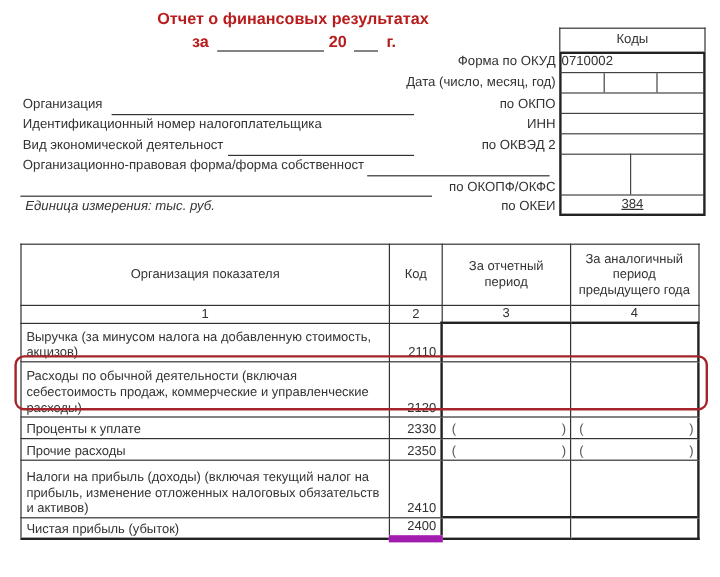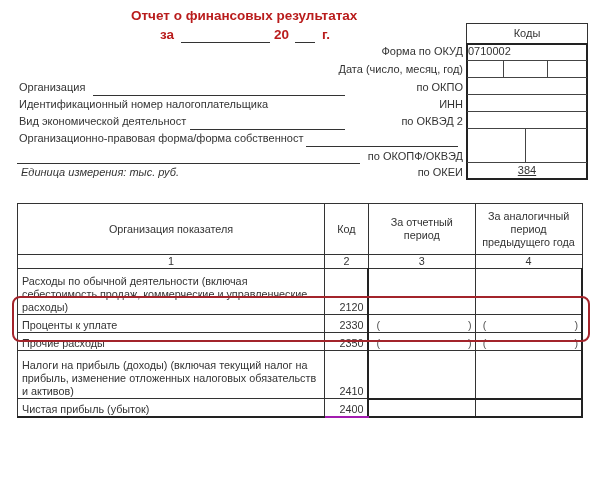--- a/index.html
+++ b/index.html
@@ -28,21 +28,21 @@
 <div class="abs uline" style="left:181px;top:28px;width:89px;height:14px;"></div>
 <div class="abs title" style="left:274px;top:27px;">20</div>
 <div class="abs uline" style="left:295px;top:28px;width:20px;height:14px;"></div>
 <div class="abs title" style="left:322px;top:27px;">г.</div>
 
 <div class="abs lbl" style="right:137px;top:45px;">Форма по ОКУД</div>
 <div class="abs lbl" style="right:137px;top:63px;">Дата (число, месяц, год)</div>
 <div class="abs lbl" style="right:137px;top:81px;">по ОКПО</div>
 <div class="abs lbl" style="right:137px;top:98px;">ИНН</div>
 <div class="abs lbl" style="right:137px;top:115px;">по ОКВЭД 2</div>
-<div class="abs lbl" style="right:137px;top:150px;">по ОКОПФ/ОКВЭД</div>
+<div class="abs lbl" style="right:137px;top:150px;">по ОКОПФ/ОКФС</div>
 <div class="abs lbl" style="right:137px;top:166px;">по ОКЕИ</div>
 
 <div class="abs lbl" style="left:19px;top:81px;">Организация</div>
 <div class="abs uline" style="left:93px;top:82px;width:252px;height:13px;"></div>
 <div class="abs lbl" style="left:19px;top:98px;">Идентификационный номер налогоплательщика</div>
 <div class="abs lbl" style="left:19px;top:115px;">Вид экономической деятельност</div>
 <div class="abs uline" style="left:190px;top:116px;width:155px;height:13px;"></div>
 <div class="abs lbl" style="left:19px;top:132px;">Организационно-правовая форма/форма собственност</div>
 <div class="abs uline" style="left:306px;top:133px;width:152px;height:13px;"></div>
 <div class="abs uline" style="left:17px;top:150px;width:343px;height:13px;"></div>
@@ -89,20 +89,26 @@
       <div>период</div>
       <div>предыдущего года</div>
     </td>
   </tr>
   <tr style="height:11px;">
     <td class="c">1</td>
     <td class="c">2</td>
     <td class="c">3</td>
     <td class="c">4</td>
   </tr>
+  <tr class="thick-top" style="height:32px;">
+    <td>Выручка (за минусом налога на добавленную стоимость, акцизов)</td>
+    <td class="code">2110</td>
+    <td class="val"></td>
+    <td class="val4"></td>
+  </tr>
   <tr style="height:46px;">
     <td>Расходы по обычной деятельности (включая себестоимость продаж, коммерческие и управленческие расходы)</td>
     <td class="code">2120</td>
     <td class="val"></td>
     <td class="val4"></td>
   </tr>
   <tr style="height:18px;">
     <td>Проценты к уплате</td>
     <td class="code">2330</td>
     <td class="val">
@@ -135,20 +141,20 @@
         </td>
   </tr>
   <tr style="height:48px;">
     <td>Налоги на прибыль (доходы) (включая текущий налог на прибыль, изменение отложенных налоговых обязательств и активов)</td>
     <td class="code">2410</td>
     <td class="val"></td>
     <td class="val4"></td>
   </tr>
   <tr class="thick-top" style="height:18px;">
     <td style="border-bottom:2px solid #222;">Чистая прибыль (убыток)</td>
-    <td class="code" style="border-bottom:2px solid #a21caf;">2400</td>
+    <td class="code" style="border-bottom:6px solid #a21caf;">2400</td>
     <td class="val" style="border-bottom:2px solid #222;"></td>
     <td class="val4" style="border-bottom:2px solid #222;"></td>
   </tr>
 </tbody>
   </table>
 
 <div class="highlight"></div>
 
 </body></html>

